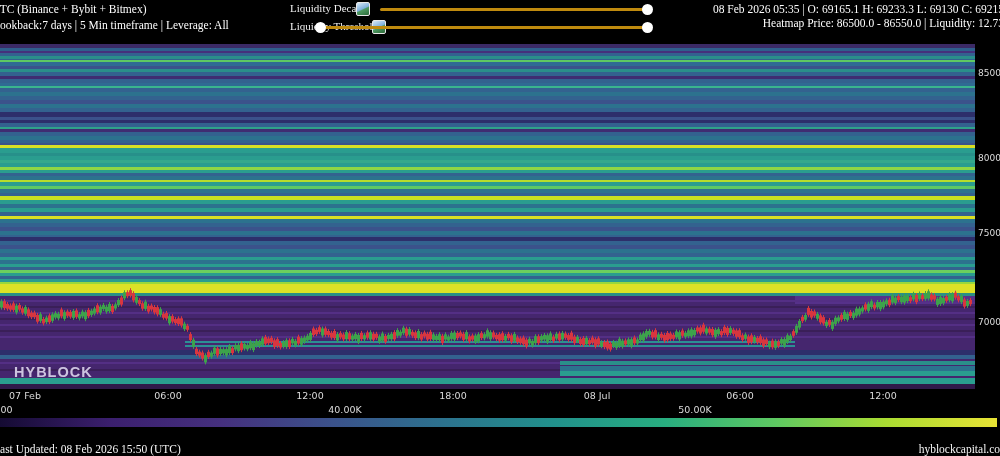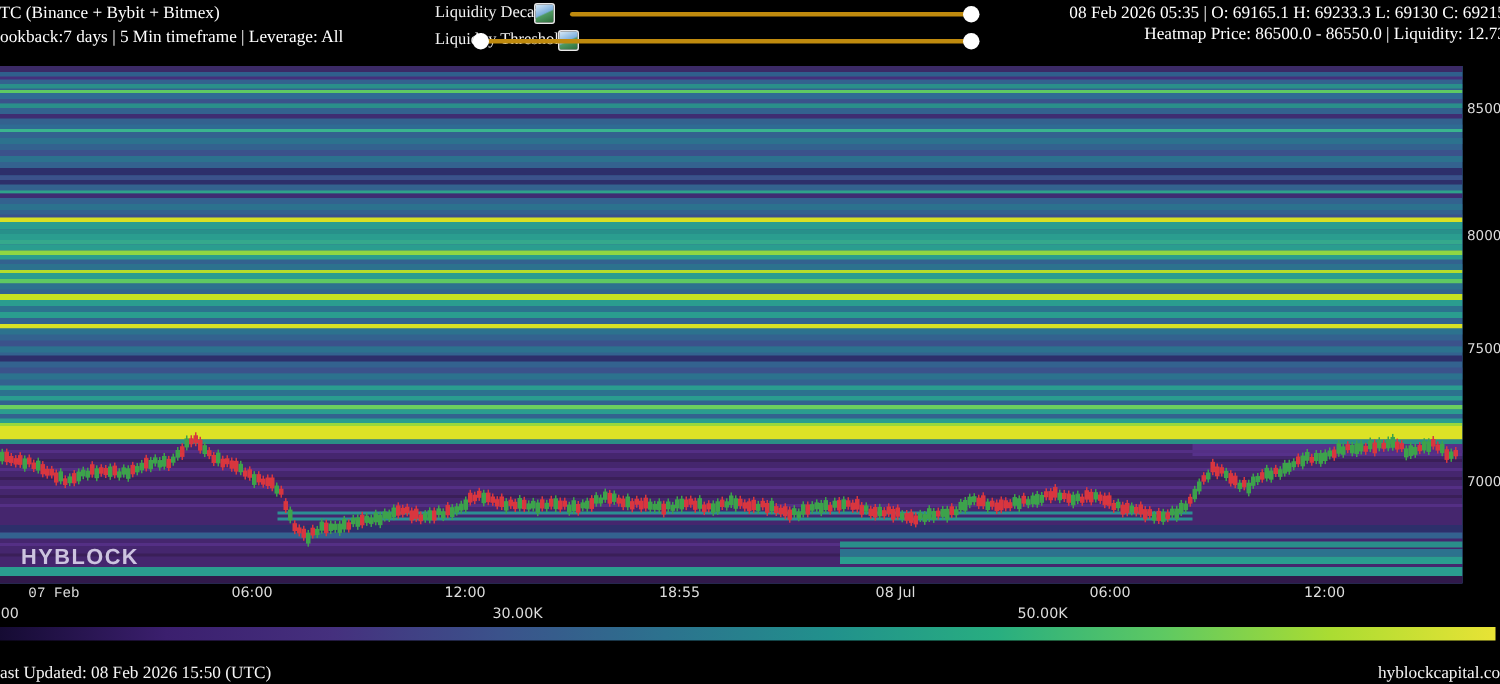--- a/index.html
+++ b/index.html
@@ -780,31 +780,31 @@
   <div class="abs" id="watermark">HYBLOCK</div>
 </div>
 
 <div class="abs sans" id="yaxis" style="left:978px;top:0;width:30px;height:456px;">
     <div class="ytick" style="top: 68px;">85000.0</div>
     <div class="ytick" style="top: 153px;">80000.0</div>
     <div class="ytick" style="top: 228px;">75000.0</div>
     <div class="ytick" style="top: 317px;">70000.0</div>
   </div>
 <div class="abs sans" id="xaxis" style="left:0;top:390px;width:1000px;height:12px;">
-    <div class="xtick" style="left: 36px; font-family: Liberation Mono, monospace;">07 Feb</div>
+    <div class="xtick" style="left: 25px;">07 Feb</div>
     <div class="xtick" style="left: 168px;">06:00</div>
     <div class="xtick" style="left: 310px;">12:00</div>
-    <div class="xtick" style="left: 453px;">18:55</div>
+    <div class="xtick" style="left: 453px;">18:00</div>
     <div class="xtick" style="left: 597px;">08 Jul</div>
     <div class="xtick" style="left: 740px;">06:00</div>
     <div class="xtick" style="left: 883px;">12:00</div>
   </div>
 <div class="abs sans" id="cbar-labels" style="left:0;top:404px;width:1000px;height:12px;">
     <div class="cbar-label" style="left: 2px;">0.00</div>
-    <div class="cbar-label" style="left: 345px;">30.00K</div>
+    <div class="cbar-label" style="left: 345px;">40.00K</div>
     <div class="cbar-label" style="left: 695px;">50.00K</div>
   </div>
 <div class="abs" id="colorbar" style="background: linear-gradient(to right, rgb(21, 11, 51), rgb(59, 31, 110), rgb(69, 48, 126), rgb(59, 82, 139), rgb(44, 114, 142), rgb(33, 145, 140), rgb(40, 174, 128), rgb(94, 201, 98), rgb(170, 220, 50), rgb(232, 227, 53));"></div>
 
 <div class="abs" style="left:0;top:442px;width:1000px;height:14px;">
   <div class="abs ftr-txt" style="left:-7px;top:1px;">Last Updated: 08 Feb 2026 15:50 (UTC)</div>
   <div class="abs ftr-txt" style="right:-9px;top:1px;">hyblockcapital.com</div>
 </div>
 
 </body></html>

